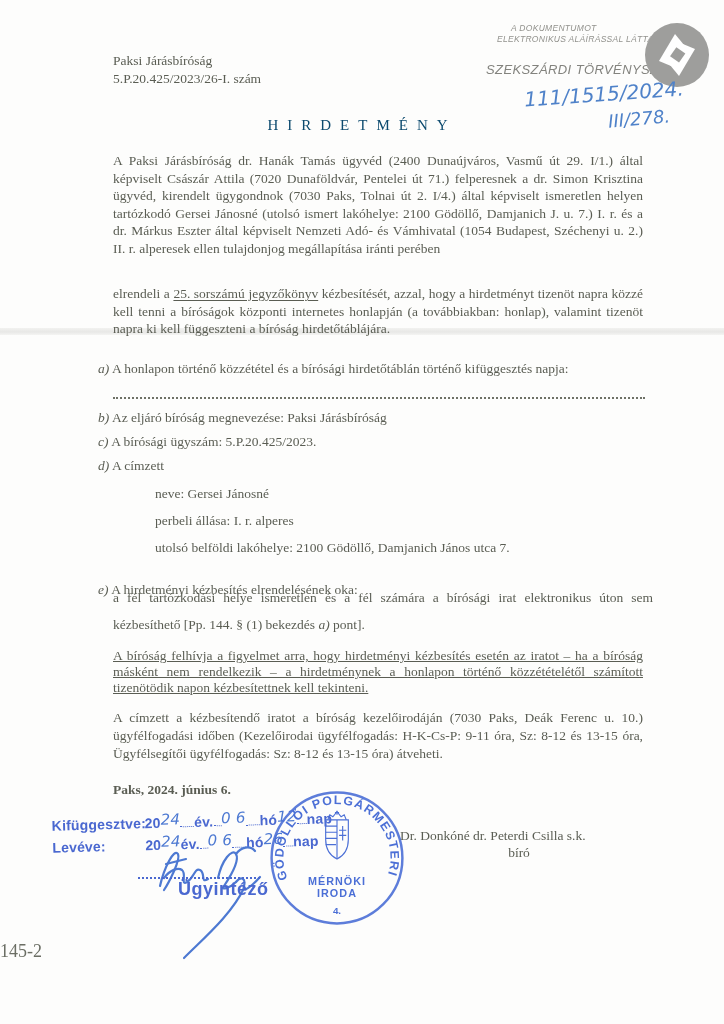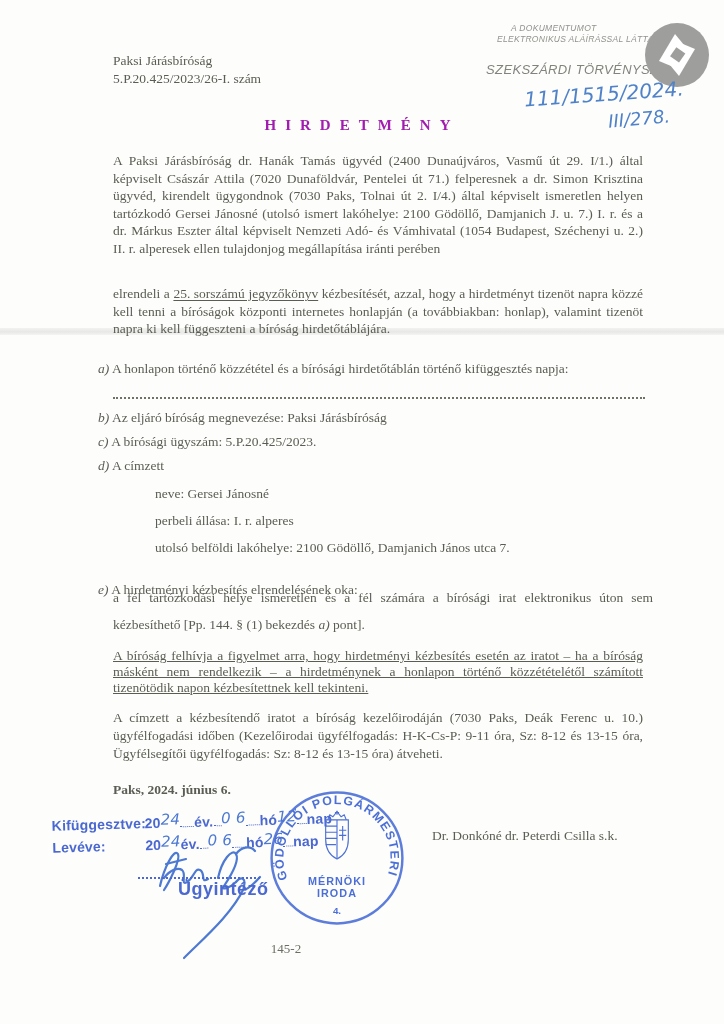--- a/index.html
+++ b/index.html
@@ -15,22 +15,22 @@
   .court-id{left:113px;top:52px;font-size:13.5px;line-height:18px;}
   .esign{left:497px;top:23px;font-family:"Liberation Sans",sans-serif;font-style:italic;
          font-size:8.5px;line-height:11px;color:#92928d;letter-spacing:.3px;}
   .esign .l1{margin-left:14px;}
   .tribunal{left:486px;top:62px;font-family:"Liberation Sans",sans-serif;font-style:italic;
             font-size:13px;color:#83837e;letter-spacing:.4px;}
   .hand{font-family:"DejaVu Sans",sans-serif;font-style:italic;color:#4f82c9;}
   .ref1{left:524px;top:82px;font-size:20px;transform:rotate(-4deg);}
   .ref2{left:608px;top:108px;font-size:18px;transform:rotate(-5deg);}
 
-  .doc-title{left:0;top:117px;width:724px;text-align:center;font-size:15px;font-weight:bold;
-             letter-spacing:9px;color:#a21caf;}
+  .doc-title{left:0;top:117px;width:724px;text-align:center;font-size:15px;font-weight:normal;
+             letter-spacing:9px;color:#0c4a6e;}
 
   
   .para{left:113px;width:530px;font-size:13.5px;line-height:17.5px;text-align:justify;}
   .p1{top:152px;}
   .p2{top:285px;}
   .u{text-decoration:underline;text-underline-offset:2px;}
   .item{left:98px;width:540px;font-size:13.5px;}
   .lbl{font-style:italic;}
   .ia{top:361px;}
   .dotline{left:113px;top:393px;width:532px;height:4px;border-bottom:2px dotted #6e7166;}
@@ -57,24 +57,24 @@
        color:#4d79d2;font-size:15px;position:relative;top:-3px;}
   .clerk-dots{left:138px;top:874px;width:122px;height:3px;border-bottom:2px dotted #4a68d0;}
   .clerk-label{left:178px;top:879px;font-family:"Liberation Sans",sans-serif;color:#4a68d0;
                font-size:18px;font-weight:bold;letter-spacing:.5px;}
   .sig-svg{left:148px;top:834px;}
 
   
   .round-stamp{left:268px;top:789px;}
 
   
-  .judge{left:400px;top:828px;width:238px;font-size:13.5px;text-align:left;padding-left:32px;}
+  .judge{left:400px;top:828px;width:238px;font-size:13.5px;text-align:left;}
   .judge .t{text-align:center;margin-top:1px;}
 
-  .pagenum{left:0;top:941px;width:572px;text-align:center;font-size:13px;color:#6b6e64;}
+  .pagenum{left:0;top:941px;width:572px;font-size:18px;color:#6b6e64;}
 
   svg text{font-family:"Liberation Sans",sans-serif;}
 </style>
 </head>
 <body>
 
 <div class="page">
 
   <div class="scan-band"></div>
 
@@ -170,17 +170,18 @@
       <path d="M58,30 l2,-5 l3,2 l4,-5 l4,5 l3,-2 l2,5"></path>
       <path d="M67,25 v-4 M65,23 h4"></path>
     </g>
     <text x="67" y="93" text-anchor="middle" font-size="10.5" font-weight="bold" fill="#4b6fd6" letter-spacing="1">MÉRNÖKI</text>
     <text x="67" y="105" text-anchor="middle" font-size="10.5" font-weight="bold" fill="#4b6fd6" letter-spacing="1">IRODA</text>
     <text x="67" y="121" text-anchor="middle" font-size="9.5" font-weight="bold" fill="#4b6fd6">4.</text>
   </svg>
 
   <div class="abs judge">
     <div>Dr. Donkóné dr. Peterdi Csilla s.k.</div>
+    <div class="t">bíró</div>
   </div>
 
   <div class="abs pagenum">145-2</div>
 
 </div>
 
 </body></html>

